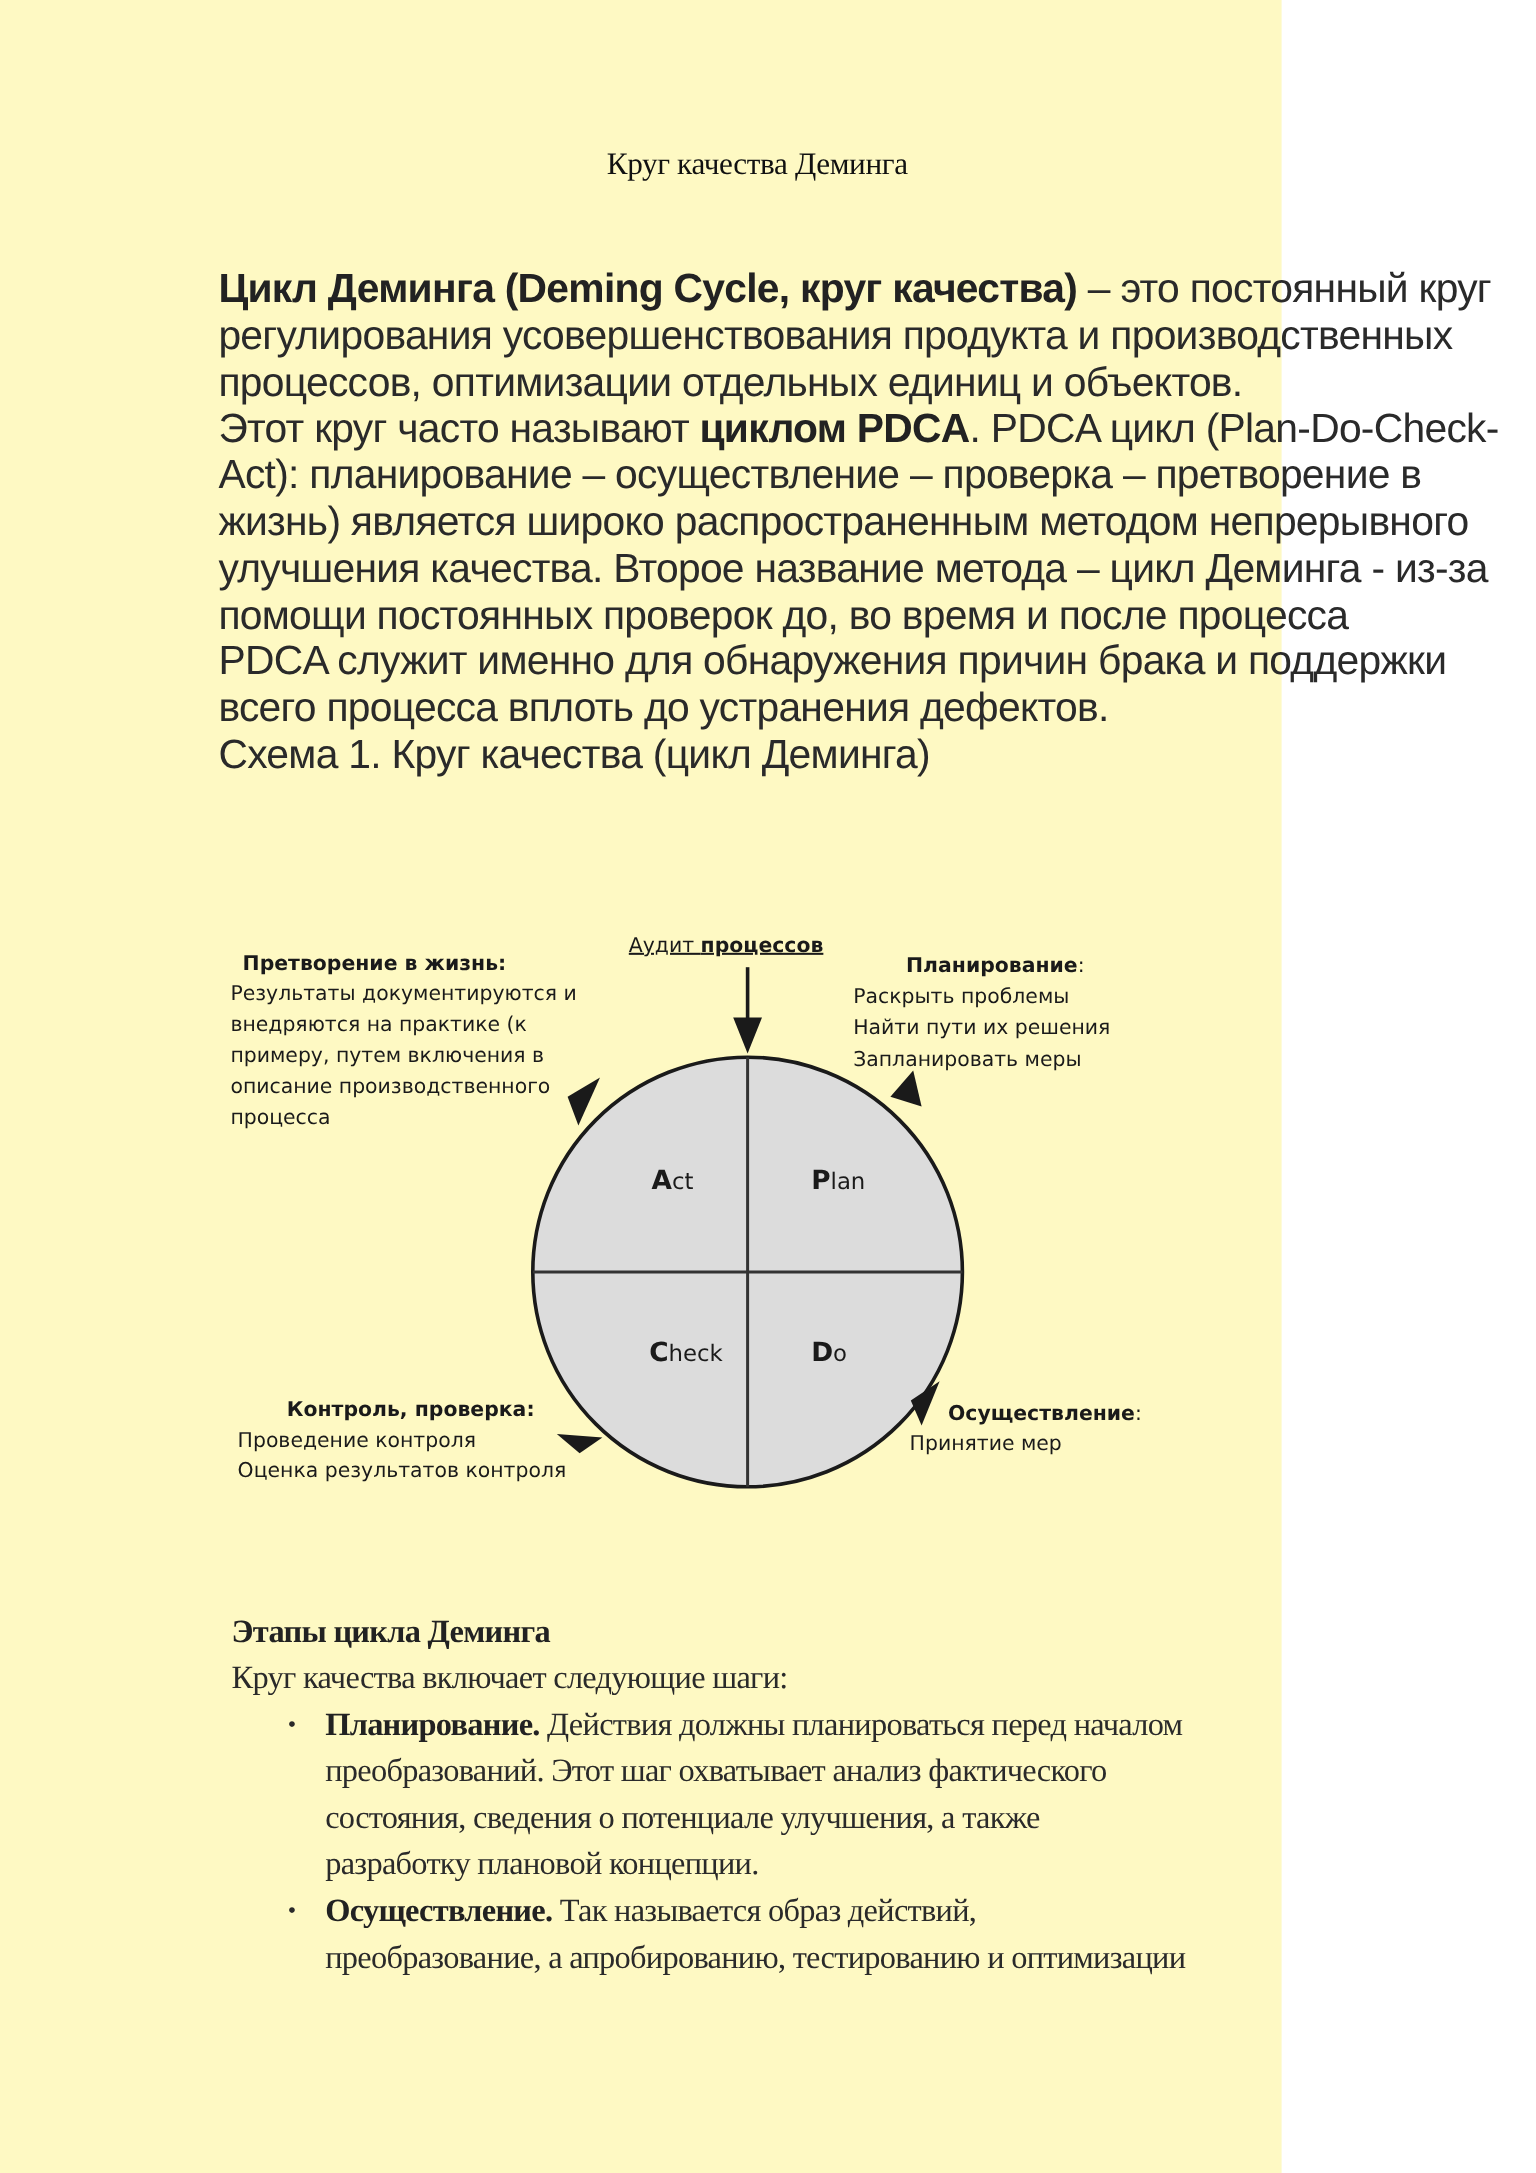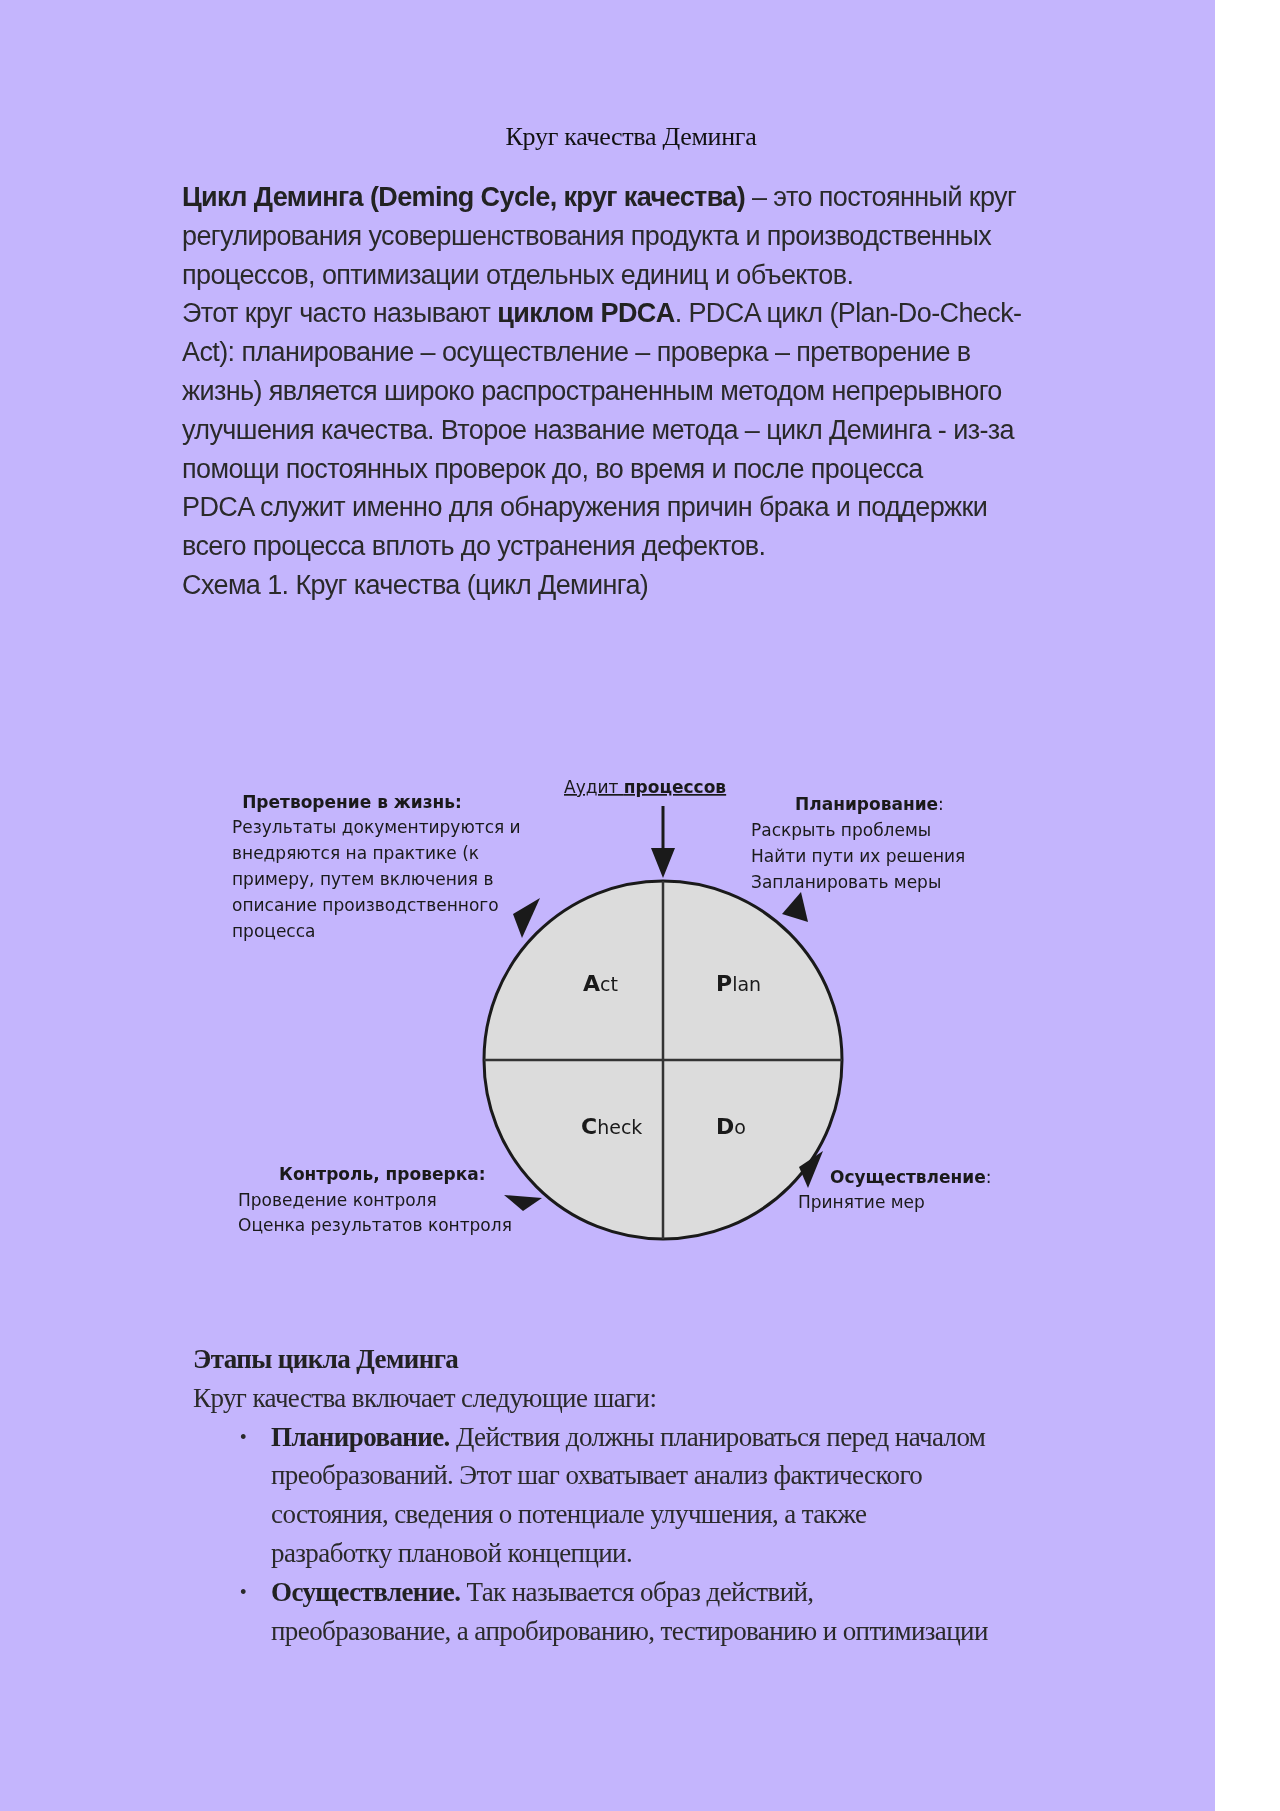--- a/index.html
+++ b/index.html
@@ -1,30 +1,30 @@
 <!DOCTYPE html>
 <html><head>
   <meta charset="utf-8">
   <style>
     html, body { margin: 0; padding: 0; background: #ffffff; }
     body { width: 1280px; height: 1811px; position: relative; overflow: hidden; }
-    .page { position: absolute; left: 0; top: 0; width: 1215px; height: 1811px; background: #c4b5fd; }
+    .page { position: absolute; left: 0; top: 0; width: 1068px; height: 1811px; background: #fef9c3; }
     .doc-title {
       position: absolute; left: 0; width: 1262px; top: 122px; text-align: center;
       font-family: "Liberation Serif", serif; font-size: 26px; color: #111;
       letter-spacing: -0.3px;
     }
     .body-text {
       position: absolute; left: 182px; width: 1000px;
-      font-family: "Liberation Sans", sans-serif; font-size: 27px; line-height: 38.8px;
-      color: #2a2a2a; letter-spacing: -0.6px;
+      font-family: "Liberation Sans", sans-serif; font-size: 34px; line-height: 38.8px;
+      color: #2a2a2a; letter-spacing: -0.6px; margin-top: 44px;
     }
     .line { white-space: nowrap; display: block; }
     b { font-weight: bold; color: #222; }
-    .diagram { position: absolute; left: 190px; top: 770px; width: 800px; height: 480px; margin-left: 40px; }
+    .diagram { position: absolute; left: 190px; top: 770px; width: 800px; height: 480px; }
     .diagram svg { width: 800px; height: 480px; }
     .dlabel { font-family: "DejaVu Sans", sans-serif; fill: #1a1a1a; }
     .section { position: absolute; left: 193px; width: 1040px;
       font-family: Liberation Serif, serif; font-size: 27px; line-height: 38.8px;
       color: #2a2a2a; letter-spacing: -0.6px; }
     .bullet-item { position: relative; padding-left: 78px; }
     .bullet { position: absolute; left: 40px; top: 0; width: 20px; text-align: center; font-size: 20px; }
   </style>
 </head>
 <body>

